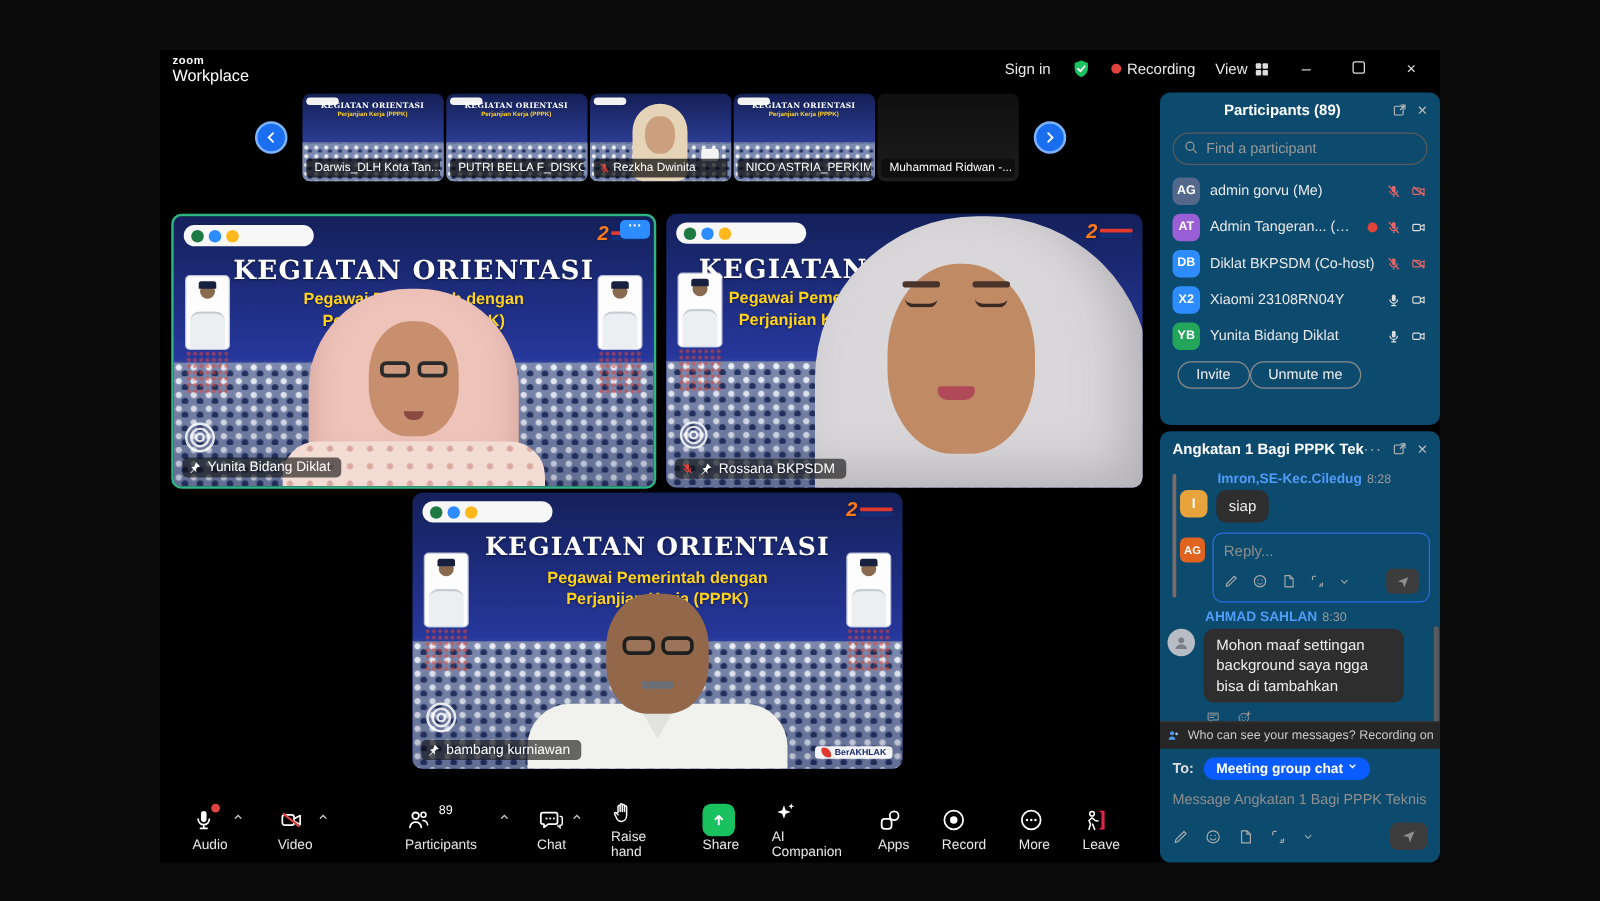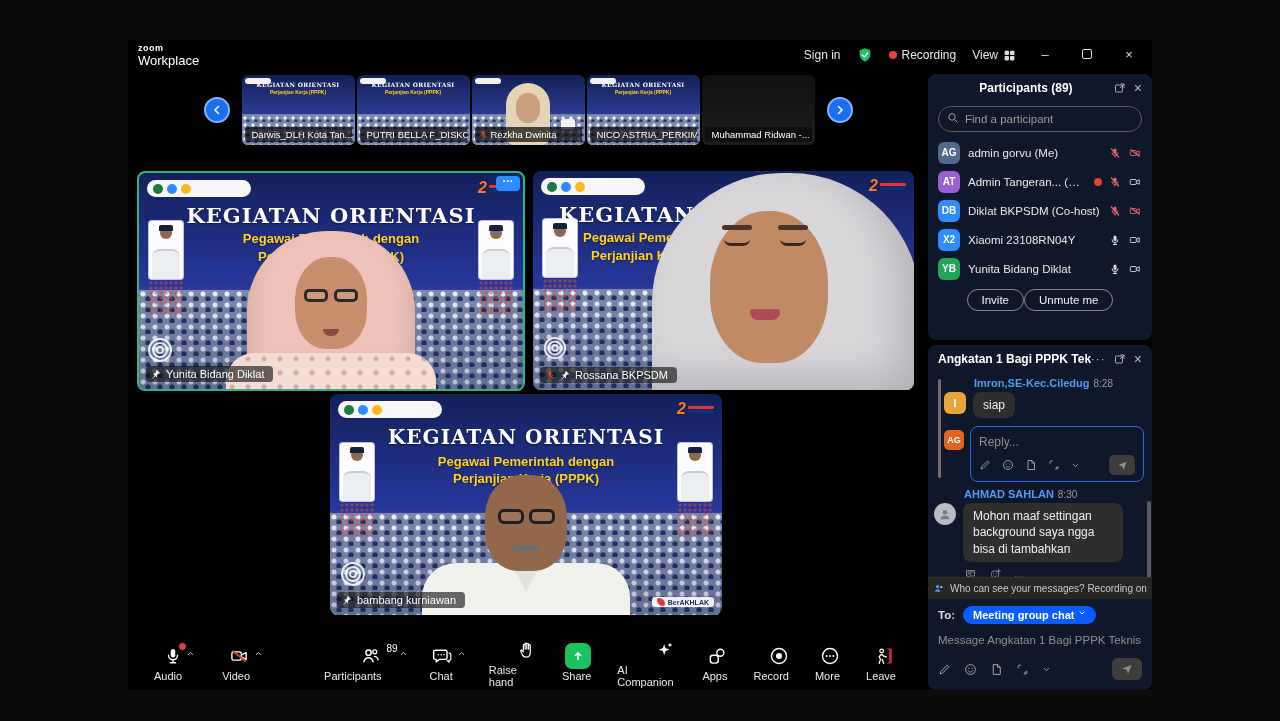--- a/index.html
+++ b/index.html
@@ -97,47 +97,47 @@
   .p-bambang { left:50%; bottom:0; transform:translateX(-50%); width:230px; height:140px; }
   .p-bambang .head { position:absolute; left:50%; top:0; transform:translateX(-50%); width:82px; height:96px; background:#93684a; border-radius:44% 44% 40% 40%; }
   .p-bambang .glasses { position:absolute; left:50%; top:34px; transform:translateX(-50%); width:66px; display:flex; gap:5px; justify-content:center; }
   .p-bambang .glasses span { width:26px; height:15px; border:3px solid #1e1e1e; border-radius:6px; background:rgba(255,255,255,.08); }
   .p-bambang .stache { position:absolute; left:50%; top:70px; transform:translateX(-50%); width:26px; height:6px; background:#6b6f75; border-radius:3px; }
   .p-bambang .shirt { position:absolute; left:50%; bottom:0; transform:translateX(-50%); width:208px; height:52px; background:#f1f1ee; border-radius:34px 34px 0 0; }
   .p-bambang .collar { position:absolute; left:50%; bottom:24px; transform:translateX(-50%); width:30px; height:26px; background:#e2e2de; clip-path:polygon(50% 100%, 0 0, 100% 0); }
 
   
   .toolbar { position:absolute; left:0; top:598px; width:800px; height:50px; display:flex; align-items:center; padding:0 26px; background:#000; }
-  .tool { display:flex; flex-direction:column; align-items:flex-end; gap:3px; color:#e8e8e8; font-size:11px; cursor:pointer; position:relative; margin-right:26px; }
+  .tool { display:flex; flex-direction:column; align-items:flex-start; gap:3px; color:#e8e8e8; font-size:11px; cursor:pointer; position:relative; margin-right:26px; }
   .tool .ic { height:22px; display:flex; align-items:center; justify-content:center; position:relative; }
   .tool .caret { position:absolute; right:-13px; top:4px; }
   .sp1 { flex:0 0 48px; } .sp2 { flex:1; }
   .badge-dot { position:absolute; top:-3px; right:-5px; width:9px; height:9px; background:#e0443c; border-radius:50%; border:1.5px solid #000; }
   .pcount { position:absolute; top:-2px; right:-16px; font-size:10px; color:#fff; }
   .share-sq { width:26px; height:26px; border-radius:7px; background:#1ac25f; display:flex; align-items:center; justify-content:center; }
 
   
   .sidebar { position:absolute; left:800px; top:34px; width:224px; height:616px; display:flex; flex-direction:column; gap:5px; }
-  .panel { background:#0f172a; border-radius:8px 8px 0 0; overflow:hidden; position:relative; }
+  .panel { background:#0c4a6e; border-radius:8px 8px 0 0; overflow:hidden; position:relative; }
   .panel.participants { height:266px; border-radius:8px; }
   .panel.chatpanel { flex:1; display:flex; flex-direction:column; border-radius:8px; }
   .panel-head { height:28px; display:flex; align-items:center; padding:0 10px; color:#fff; font-size:12px; font-weight:bold; }
   .panel-head .ph-title { flex:1; text-align:center; white-space:nowrap; overflow:hidden; }
   .panel.chatpanel .panel-head .ph-title { text-align:left; }
   .ph-icons { display:flex; align-items:center; gap:8px; color:#bbb; font-weight:normal; }
   .searchwrap { margin:4px 10px 6px; position:relative; }
   .searchwrap input { width:100%; height:26px; background:transparent; border:1.5px solid #5a5a5a; border-radius:14px; color:#ddd; font-size:11.5px; padding:0 8px 0 26px; outline:none; font-family:"Liberation Sans", sans-serif; }
   .searchwrap input::placeholder { color:#9a9a9a; }
   .searchwrap .mag { position:absolute; left:9px; top:6px; }
   .p-row { display:flex; align-items:center; gap:8px; height:29px; padding:0 10px; color:#e8e8e8; font-size:11.5px; }
   .avatar { width:22px; height:22px; border-radius:6px; color:#fff; font-size:10px; font-weight:bold; display:flex; align-items:center; justify-content:center; flex:0 0 auto; }
   .avatar.kt { background:#fff; }
   .p-name { flex:1; white-space:nowrap; overflow:hidden; text-overflow:ellipsis; }
   .p-icons { display:flex; align-items:center; gap:7px; }
-  .p-btns { display:flex; justify-content:center; padding:6px 14px 0; }
+  .p-btns { display:flex; justify-content:flex-start; padding:6px 14px 0; }
   .pill-btn { border:1.5px solid #8a8a8a; background:transparent; color:#f0f0f0; font-size:11.5px; border-radius:14px; padding:4px 14px; cursor:pointer; font-family:"Liberation Sans", sans-serif; }
 
   .chat-msgs { flex:1; position:relative; padding:4px 8px 0 6px; overflow:hidden; }
   .thread { position:relative; padding-left:10px; }
   .thread::before { content:""; position:absolute; left:4px; top:2px; bottom:4px; width:3px; border-radius:2px; background:#7c6a68; }
   .msg-sender { font-size:11px; font-weight:bold; color:#4f9cf7; margin-left:30px; }
   .msg-sender .mtime { font-weight:normal; color:#9a9a9a; font-size:10px; margin-left:4px; }
   .msg-line { display:flex; gap:7px; margin-top:3px; align-items:flex-start; }
   .chat-av { width:22px; height:22px; border-radius:6px; color:#fff; font-size:11px; font-weight:bold; display:flex; align-items:center; justify-content:center; flex:0 0 auto; }
   .bubble { background:#2e2e2e; border-radius:8px; padding:5px 10px; color:#eee; font-size:12px; line-height:1.35; max-width:160px; }

